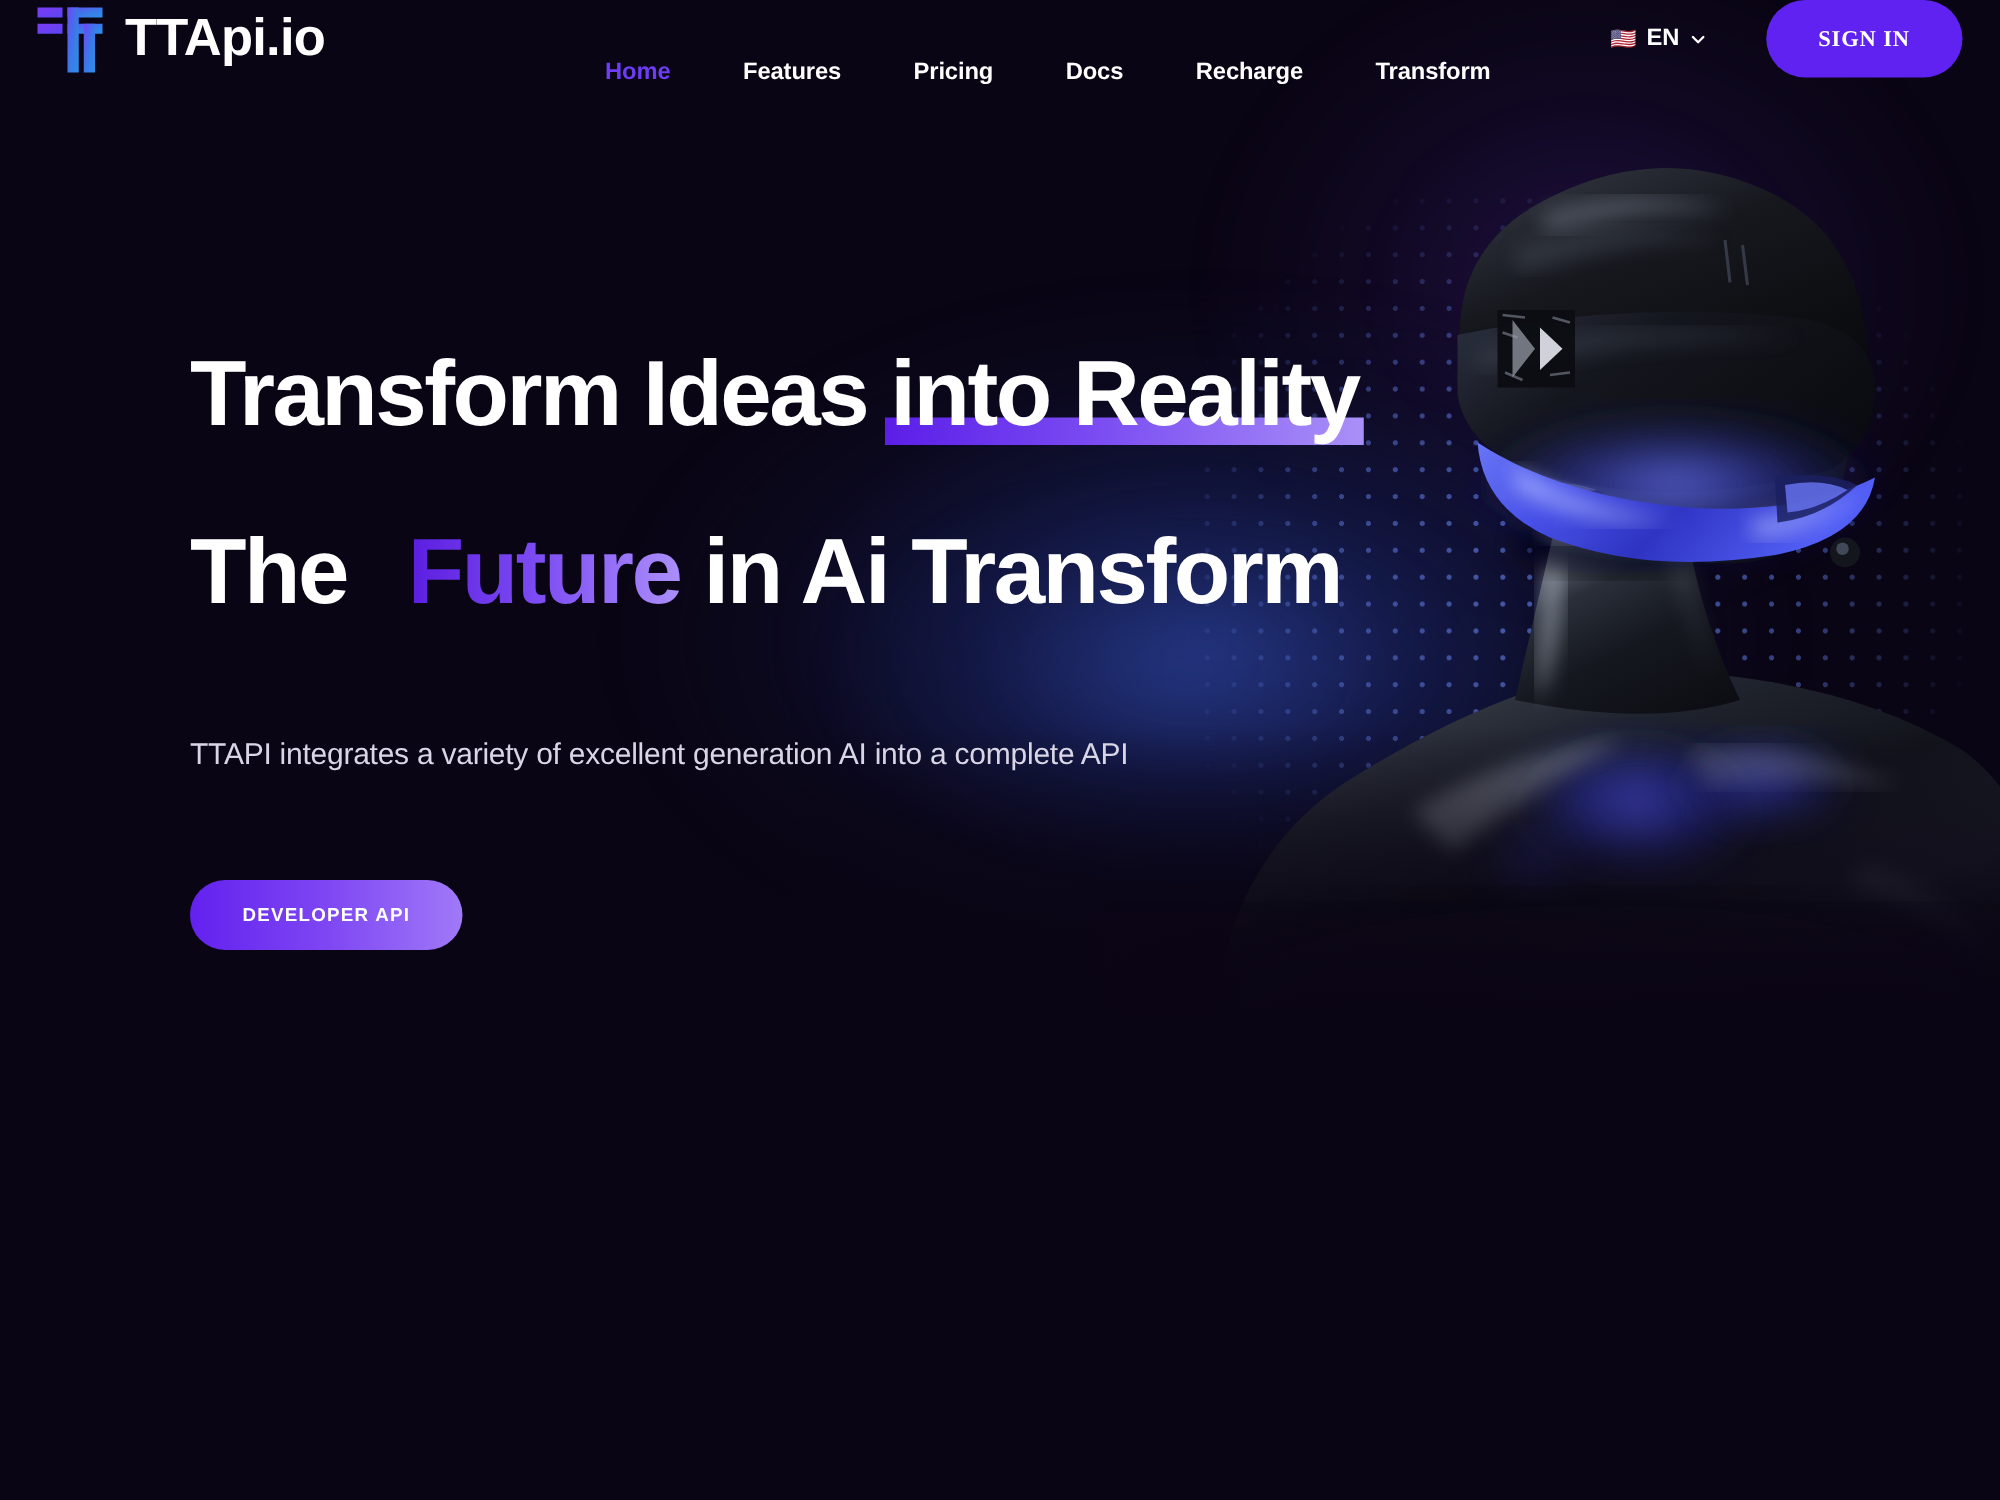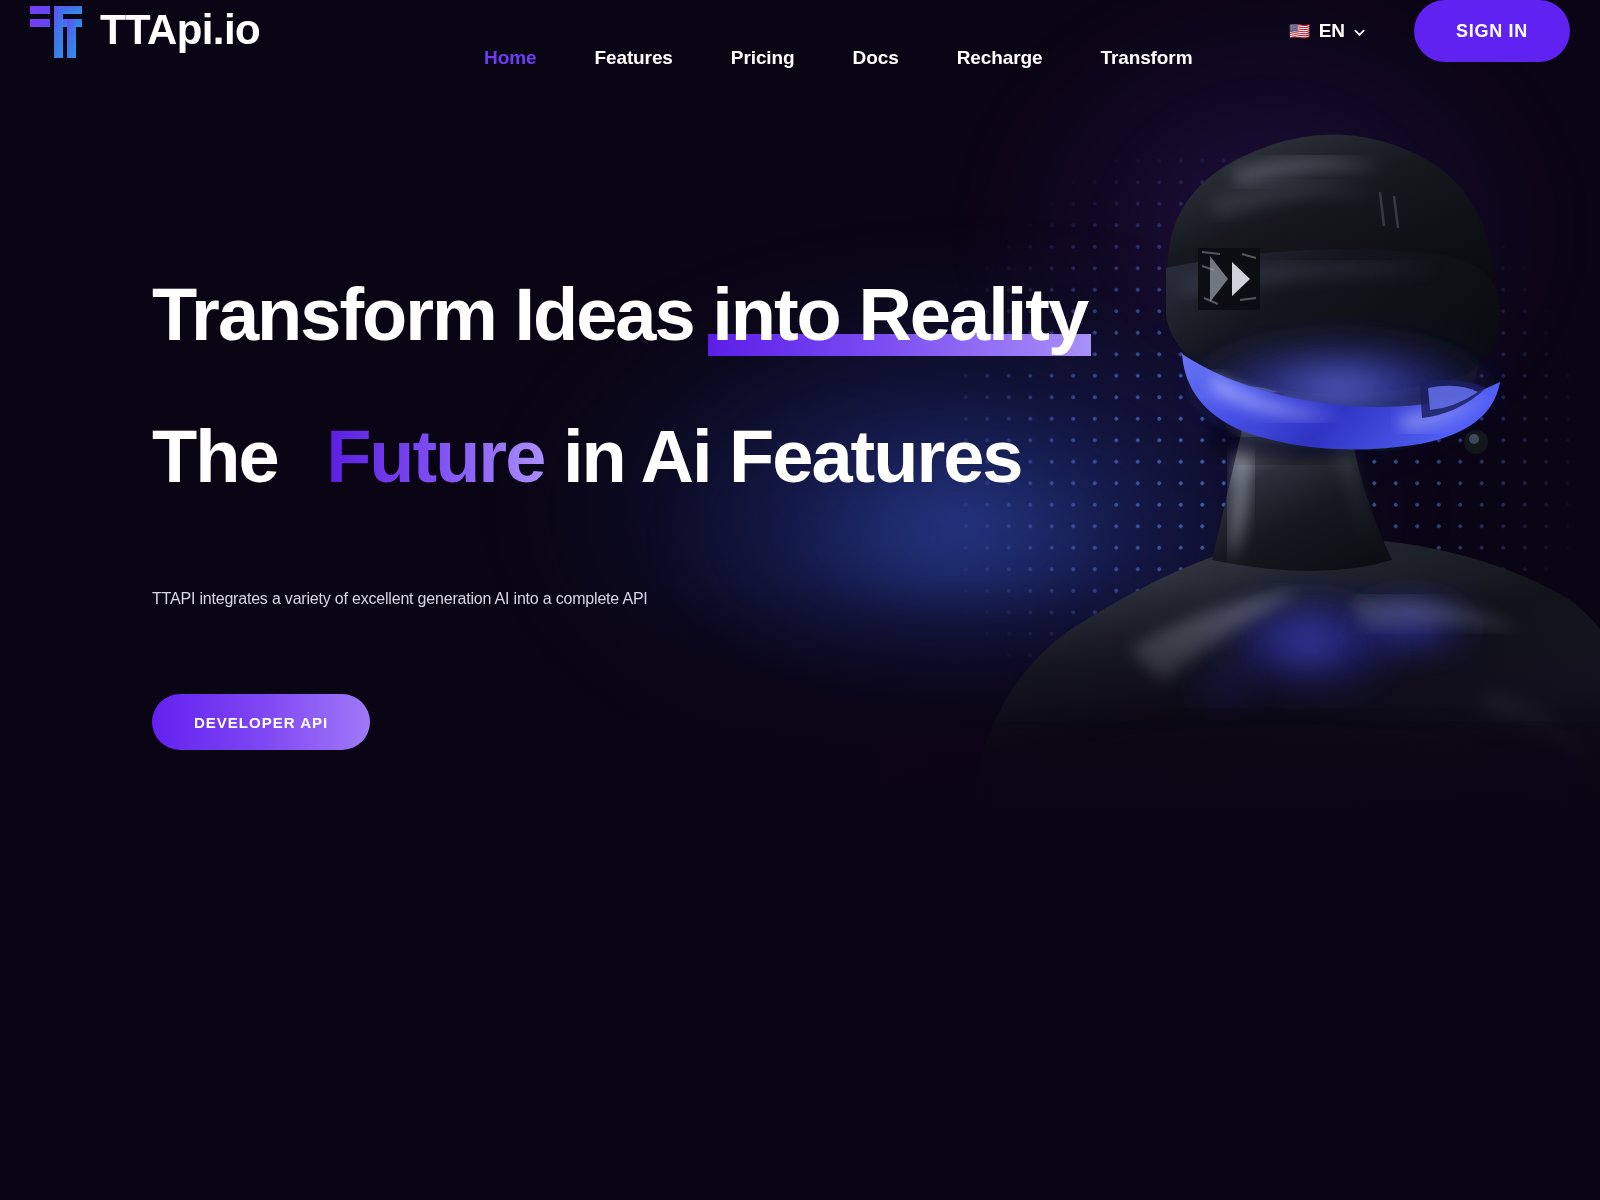--- a/index.html
+++ b/index.html
@@ -83,21 +83,21 @@
   .header-right { display:flex; align-items:center; gap:0; margin-left:auto; margin-right:30px; }
   .lang {
     display:flex; align-items:center; gap:8px; cursor:pointer; margin-right:48px;
   }
   .flag { font-size:17px; line-height:1; }
   .lang-code { font-size:19px; font-weight:700; color:#ffffff; }
   .chev { width:13px; height:13px; }
   .signin-btn {
     background:#5f22f0; color:#ffffff; border:none; border-radius:40px;
     padding:0 42px; height:62px; font-size:18px; font-weight:700;
-    letter-spacing:0.7px; cursor:pointer; font-family:Liberation Sans, sans-serif;
+    letter-spacing:0.7px; cursor:pointer; font-family:Liberation Serif, serif;
   }
 
   
   .hero-text { position:absolute; left:152px; top:278px; z-index:30; width:960px; }
   .headline {
     font-size:74px; font-weight:700; color:#ffffff;
     line-height:1.0; letter-spacing:-2.0px; white-space:nowrap;
     position:relative;
   }
   .headline.l2 { margin-top:68px; }
@@ -106,21 +106,21 @@
     content:""; position:absolute; left:-4px; right:-4px; bottom:-4px; height:22px;
     background:linear-gradient(to right, #5b1ee8 0%, #7b4df2 45%, #a990f8 100%);
     z-index:-1;
   }
   .grad-word {
     background:linear-gradient(to right, #5b1de0 0%, #7d4cf3 48%, #ab8ffb 100%);
     -webkit-background-clip:text; background-clip:text;
     -webkit-text-fill-color:transparent; color:transparent;margin-left:30px;
   }
   .subtitle {
-    margin-top:96px; font-size:16px; font-weight:500; color:#d8d5e6;
+    margin-top:96px; font-size:24px; font-weight:500; color:#d8d5e6;
     letter-spacing:-0.2px; white-space:nowrap;
   }
   .cta-btn {
     margin-top:86px; display:inline-block; border:none; cursor:pointer;
     background:linear-gradient(to right, #6321ef 0%, #7e46f3 50%, #a079f8 100%);
     color:#ffffff; border-radius:40px; height:56px; padding:12px 42px;
     font-size:15px; font-weight:700; letter-spacing:1.0px;
     font-family:"Liberation Sans", sans-serif;
   }
 </style>
@@ -335,21 +335,21 @@
     </div>
   </div>
 
   <div class="hero-text">
 
     <h1 class="headline l1">
       <span>Transform Ideas </span><span class="hl-mark">into Reality</span>
     </h1>
 
     <h1 class="headline l2">
-      <span>The </span><span class="grad-word">Future</span><span> in Ai Features</span>
+      <span>The </span><span class="grad-word">Future</span><span> in Ai Transform</span>
     </h1>
 
     <p class="subtitle">TTAPI integrates a variety of excellent generation AI into a complete API</p>
 
     <button class="cta-btn">DEVELOPER API</button>
   </div>
 
 </div>
 
 </body></html>

